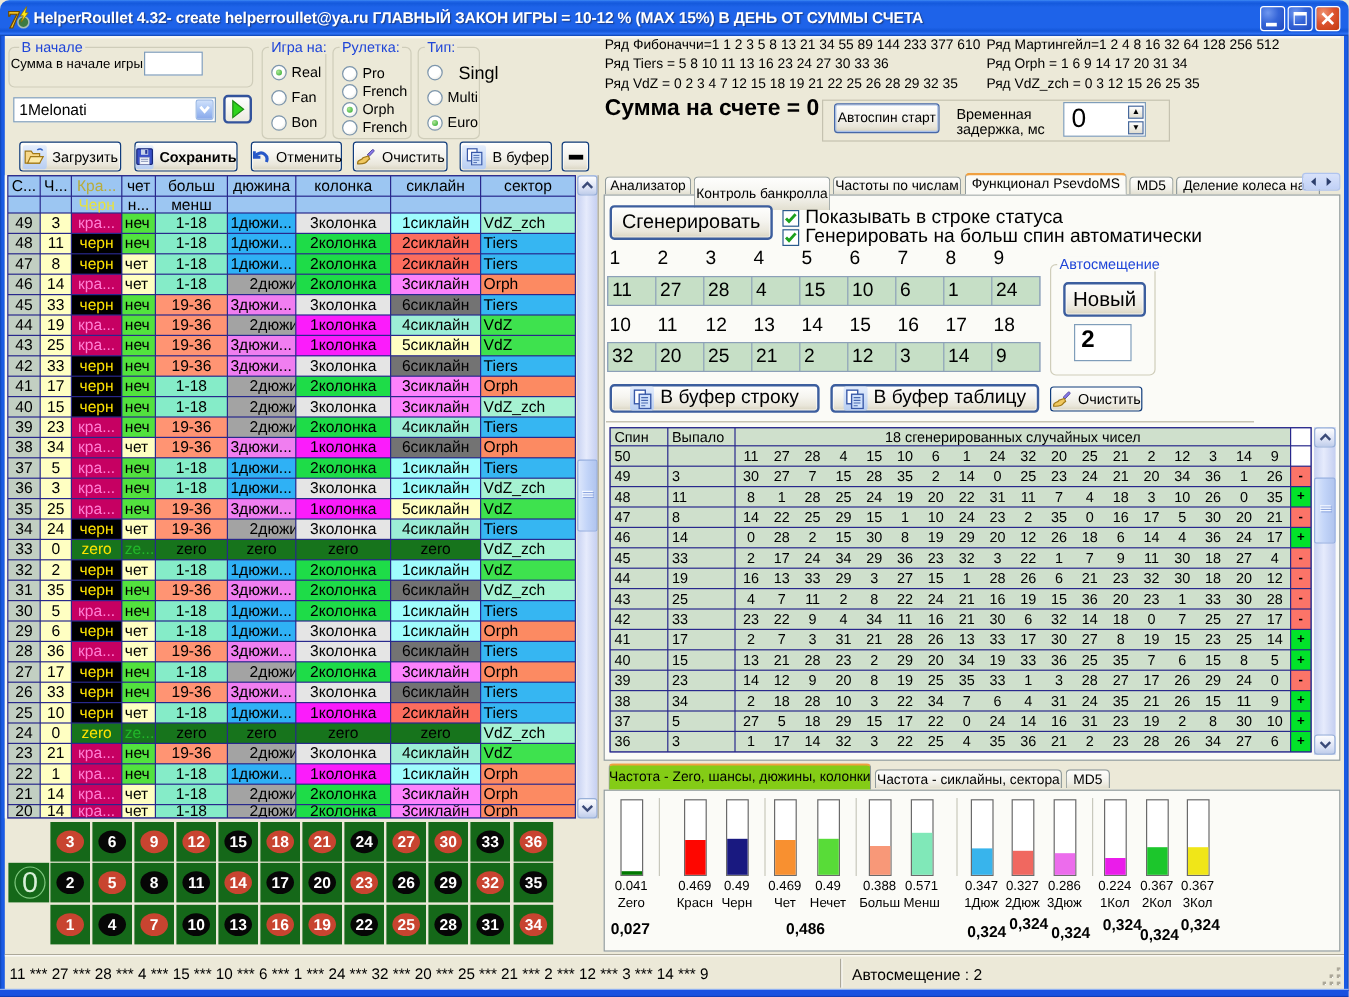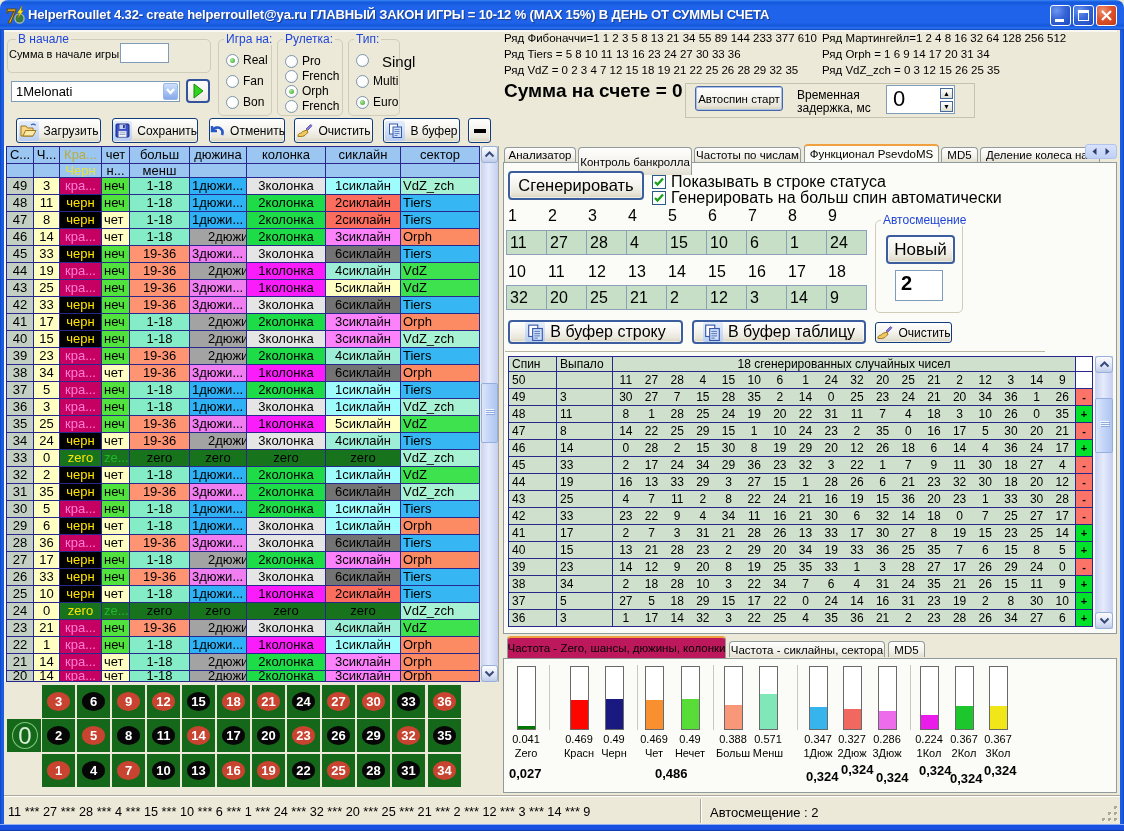--- a/index.html
+++ b/index.html
@@ -154,21 +154,21 @@
 <div class="abs btn" style="left:16px;top:118px;width:85px;height:25px;">
     <span class="icbg" style="margin-right:5px">
       <svg width="17" height="15" viewBox="0 0 17 15">
         <path d="M1 13 L1 3 L6 3 L7.5 5 L13 5 L13 13 Z" fill="#f8d888" stroke="#a07818" stroke-width="1"></path>
         <path d="M3 13 L5.5 7.5 L16 7.5 L13 13 Z" fill="#fceaa8" stroke="#a07818" stroke-width="1"></path>
         <path d="M11 2 C13 0.5 15 1 15.5 2.5" fill="none" stroke="#3060c0" stroke-width="1.2"></path>
       </svg>
     </span>
     <span style="font-size:12px">Загрузить</span>
   </div>
-<div class="abs btn" style="left:112px;top:118px;width:86px;height:25px;">
+<div class="abs btn" style="left:112px;top:118px;width:86px;height:25px;font-weight:bold;">
     <span class="icbg" style="margin-right:5px">
       <svg width="15" height="15" viewBox="0 0 15 15">
         <rect x="1" y="1" width="13" height="13" rx="1" fill="#3a50c8" stroke="#182878"></rect>
         <rect x="4.5" y="1.5" width="6" height="4.5" fill="#c8d4ea"></rect>
         <rect x="8" y="2" width="1.8" height="3.2" fill="#283898"></rect>
         <rect x="3.5" y="8" width="8" height="6" fill="#f2f5fb" stroke="#8890b8" stroke-width="0.5"></rect>
         <rect x="4.5" y="9.3" width="6" height="1" fill="#9aa5c5"></rect>
         <rect x="4.5" y="11" width="6" height="1" fill="#9aa5c5"></rect>
       </svg>
     </span>
@@ -1069,21 +1069,21 @@
   </div>
 <div class="abs sbbtn" style="left:1095px;top:612px;width:18px;height:17px">
     <svg width="13" height="9">
       <path d="M2.5 2.5 L6.5 6.5 L10.5 2.5" stroke="#3a4a78" stroke-width="2" fill="none"></path>
     </svg>
   </div>
 <div class="abs sbthumb" style="left:1095px;top:398px;width:18px;height:55px"></div>
 <div class="abs" style="left:1100px;top:421px;width:9px;height:1px;background:#f4f8ff;box-shadow:0 2px #f4f8ff,0 4px #f4f8ff,1px 1px #90a8e0,1px 3px #90a8e0,1px 5px #90a8e0"></div>
 
 <div class="abs page" style="left:503px;top:658px;width:614px;height:135px"></div>
-<div class="abs tabsel" style="left:507px;top:636px;width:219px;height:22px;background:#be185d">Частота - Zero, шансы, дюжины, колонки</div>
+<div class="abs tabsel" style="left:507px;top:636px;width:219px;height:22px;background:#84cc16">Частота - Zero, шансы, дюжины, колонки</div>
 <div class="abs tab" style="left:729px;top:641px;width:156px;height:16px">Частота - сиклайны, сектора</div>
 <div class="abs tab" style="left:888px;top:641px;width:37px;height:16px">MD5</div>
 <div class="abs" style="left:549px;top:665px;width:1px;height:65px;background:#c8c8bc"></div>
 <div class="abs" style="left:637px;top:665px;width:1px;height:65px;background:#c8c8bc"></div>
 <div class="abs" style="left:713px;top:665px;width:1px;height:65px;background:#c8c8bc"></div>
 <div class="abs" style="left:797px;top:665px;width:1px;height:65px;background:#c8c8bc"></div>
 <div class="abs" style="left:910px;top:665px;width:1px;height:65px;background:#c8c8bc"></div>
 <div class="bar" style="left:517px;top:666px">
     <div class="bfill" style="height:3px;background:#007800"></div>
   </div>

